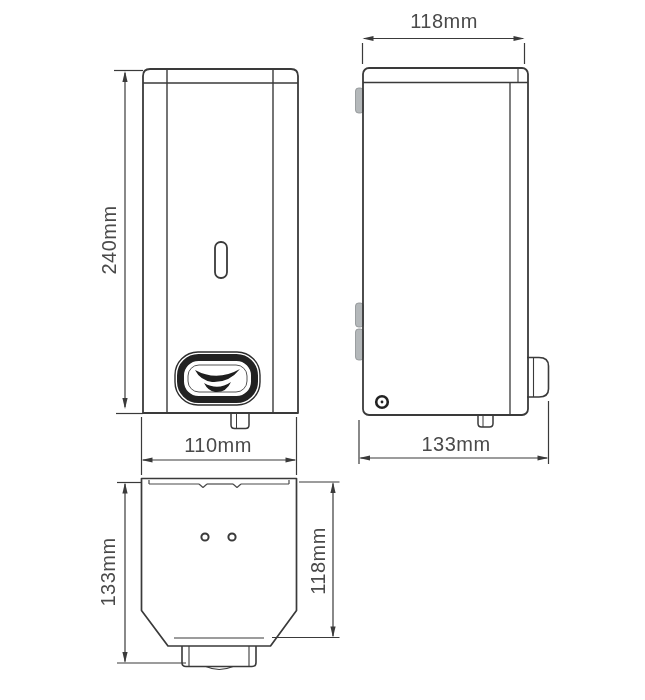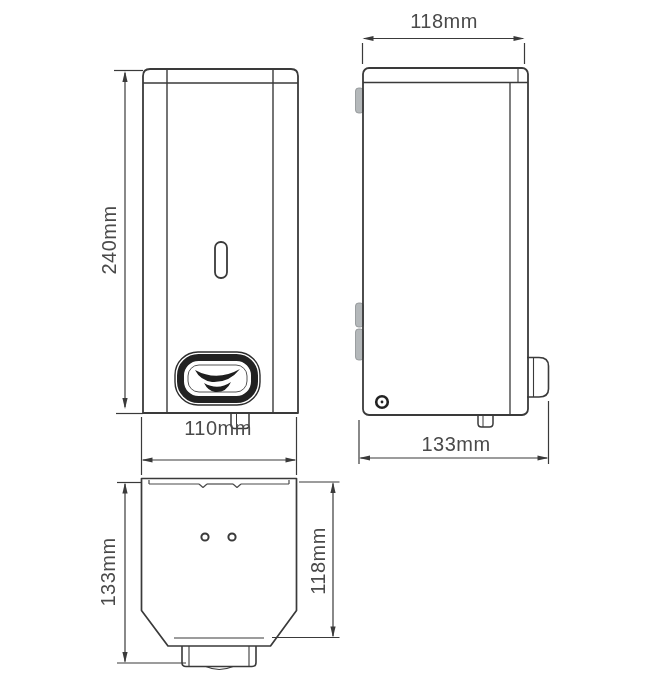--- a/index.html
+++ b/index.html
@@ -147,21 +147,21 @@
         <path d="M272,637.5 H339.5"></path>
         <path d="M333,483.5 V636"></path>
         <polygon points="333,482 330.4,493 335.6,493" fill="#3a3a3a" stroke="none"></polygon>
         <polygon points="333,637.5 330.4,626.5 335.6,626.5" fill="#3a3a3a" stroke="none"></polygon>
       </g>
     </g>
   </svg>
 
   <div class="dim-label vert" style="left:109px; top:240px;">240mm</div>
 
-  <div class="dim-label" style="left:218px; top:428px;">110mm</div>
+  <div class="dim-label" style="left:218px; top:445px;">110mm</div>
 
   <div class="dim-label" style="left:444px; top:21px;">118mm</div>
 
   <div class="dim-label" style="left:456px; top:444px;">133mm</div>
 
   <div class="dim-label vert" style="left:108px; top:572px;">133mm</div>
 
   <div class="dim-label vert" style="left:318px; top:561px;">118mm</div>
 
 </div>

